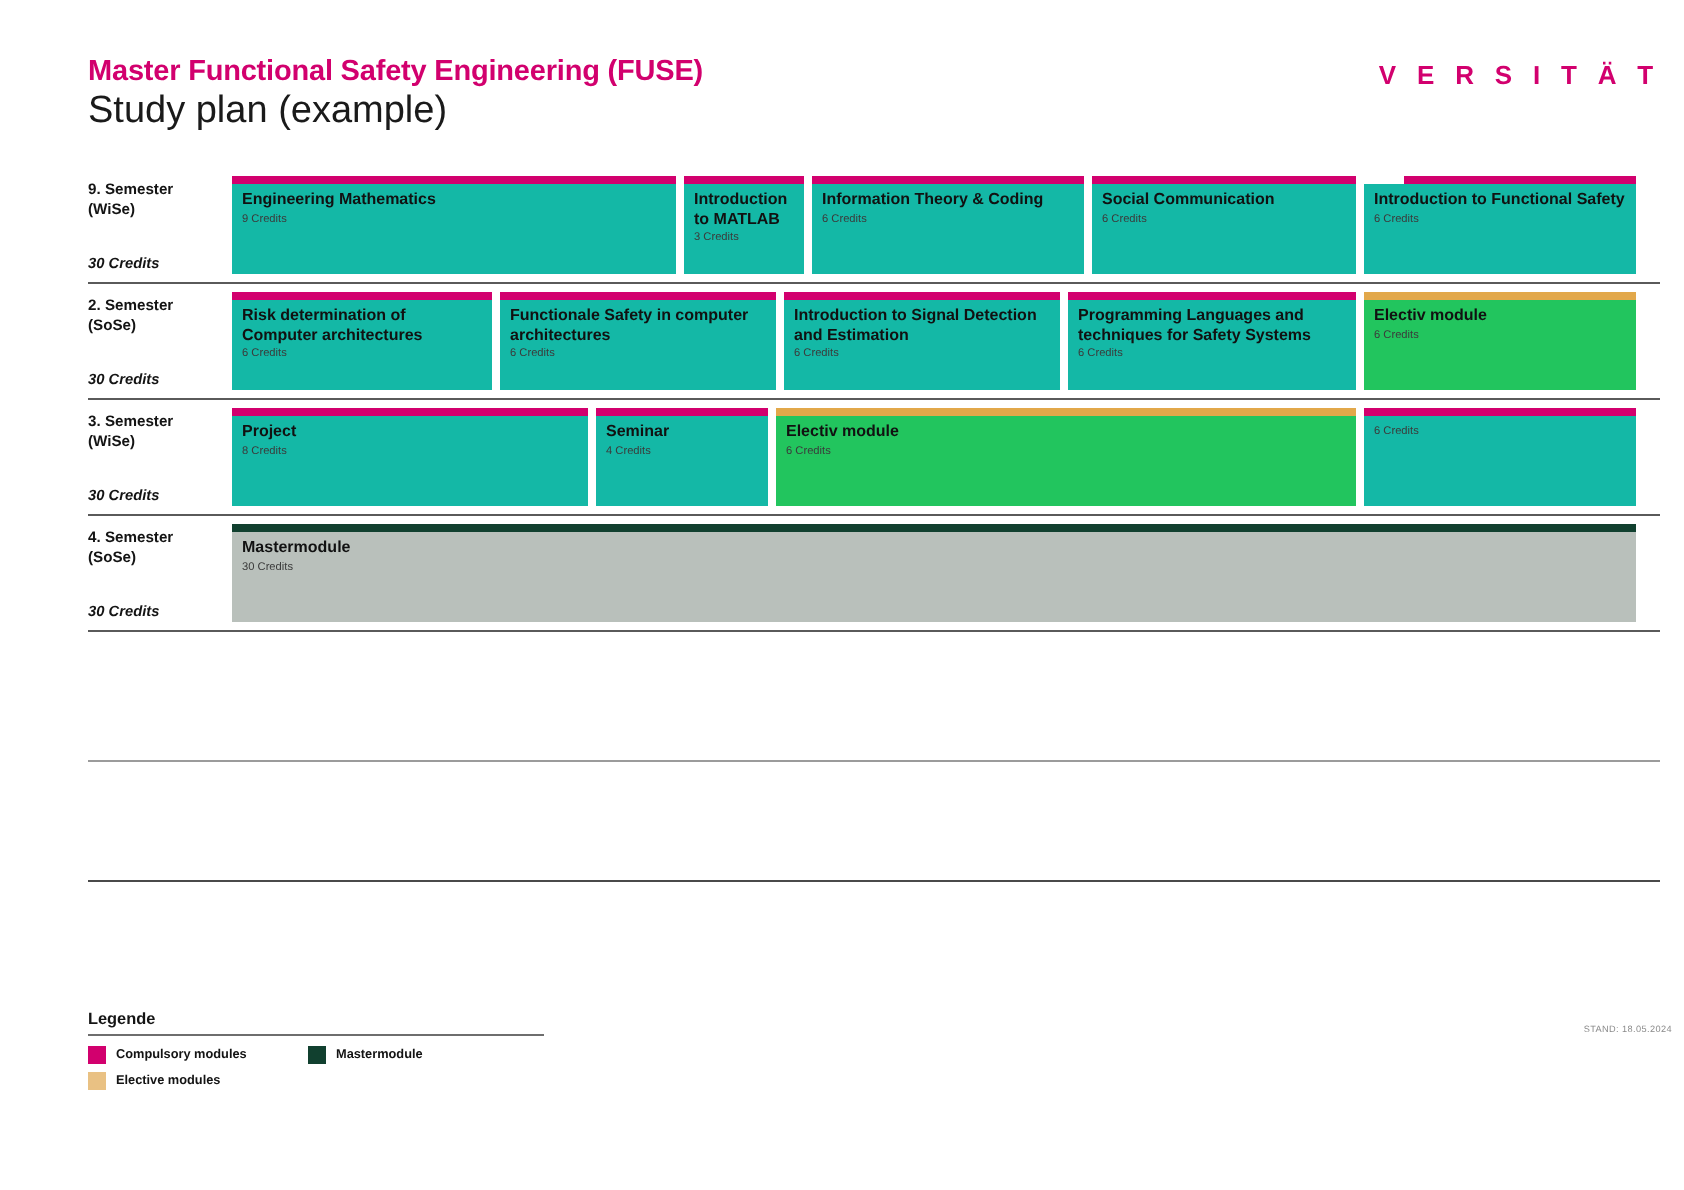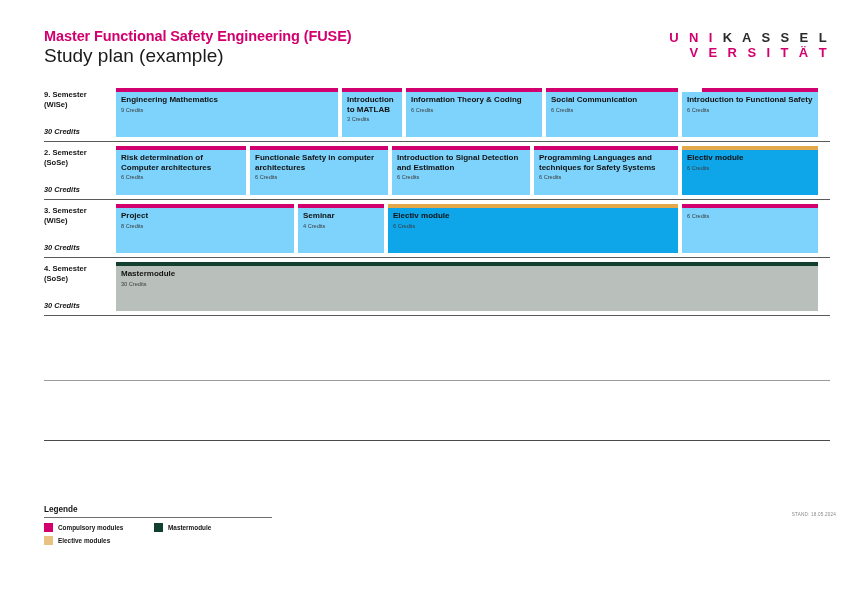--- a/index.html
+++ b/index.html
@@ -142,23 +142,23 @@
   .mod-credits {
     font-size: 5.6px;
     font-weight: normal;
     color: #3b3b3b;
     line-height: 8px;
     margin-top: 1px;
   }
 
   
   .t-compulsory .bar { background: #d2006e; }
-  .t-compulsory .body { background: #7dd3fc; }
+  .t-compulsory .body { background: #14b8a6; }
   .t-elective   .bar { background: #e2a84a; }
-  .t-elective   .body { background: #0ea5e9; }
+  .t-elective   .body { background: #22c55e; }
   .t-master     .bar { background: #11402f; }
   .t-master     .body { background: #b9c0bb; }
 
   
   .rule {
     position: absolute;
     left: 28px;
     width: 786px;
     height: 0;
   }
@@ -222,23 +222,20 @@
 <body>
 
 <div class="page">
 
   <div class="header">
     <div class="title-block">
       <div class="doc-title">Master Functional Safety Engineering (FUSE)</div>
       <div class="doc-subtitle">Study plan (example)</div>
     </div>
     <div class="logo">
-      <div class="logo-line">
-        <span class="logo-uni">U N I</span><span style="letter-spacing:3.4px">&nbsp;</span><span class="logo-kassel">K A S S E L</span>
-      </div>
       <div class="logo-line logo-versitaet">V E R S I T Ä T</div>
     </div>
   </div>
 
   <div class="plan">
 
     <div class="row">
       <div class="sem-label">
         <div class="sem-name">9. Semester</div>
         <div class="sem-name">(WiSe)</div>

